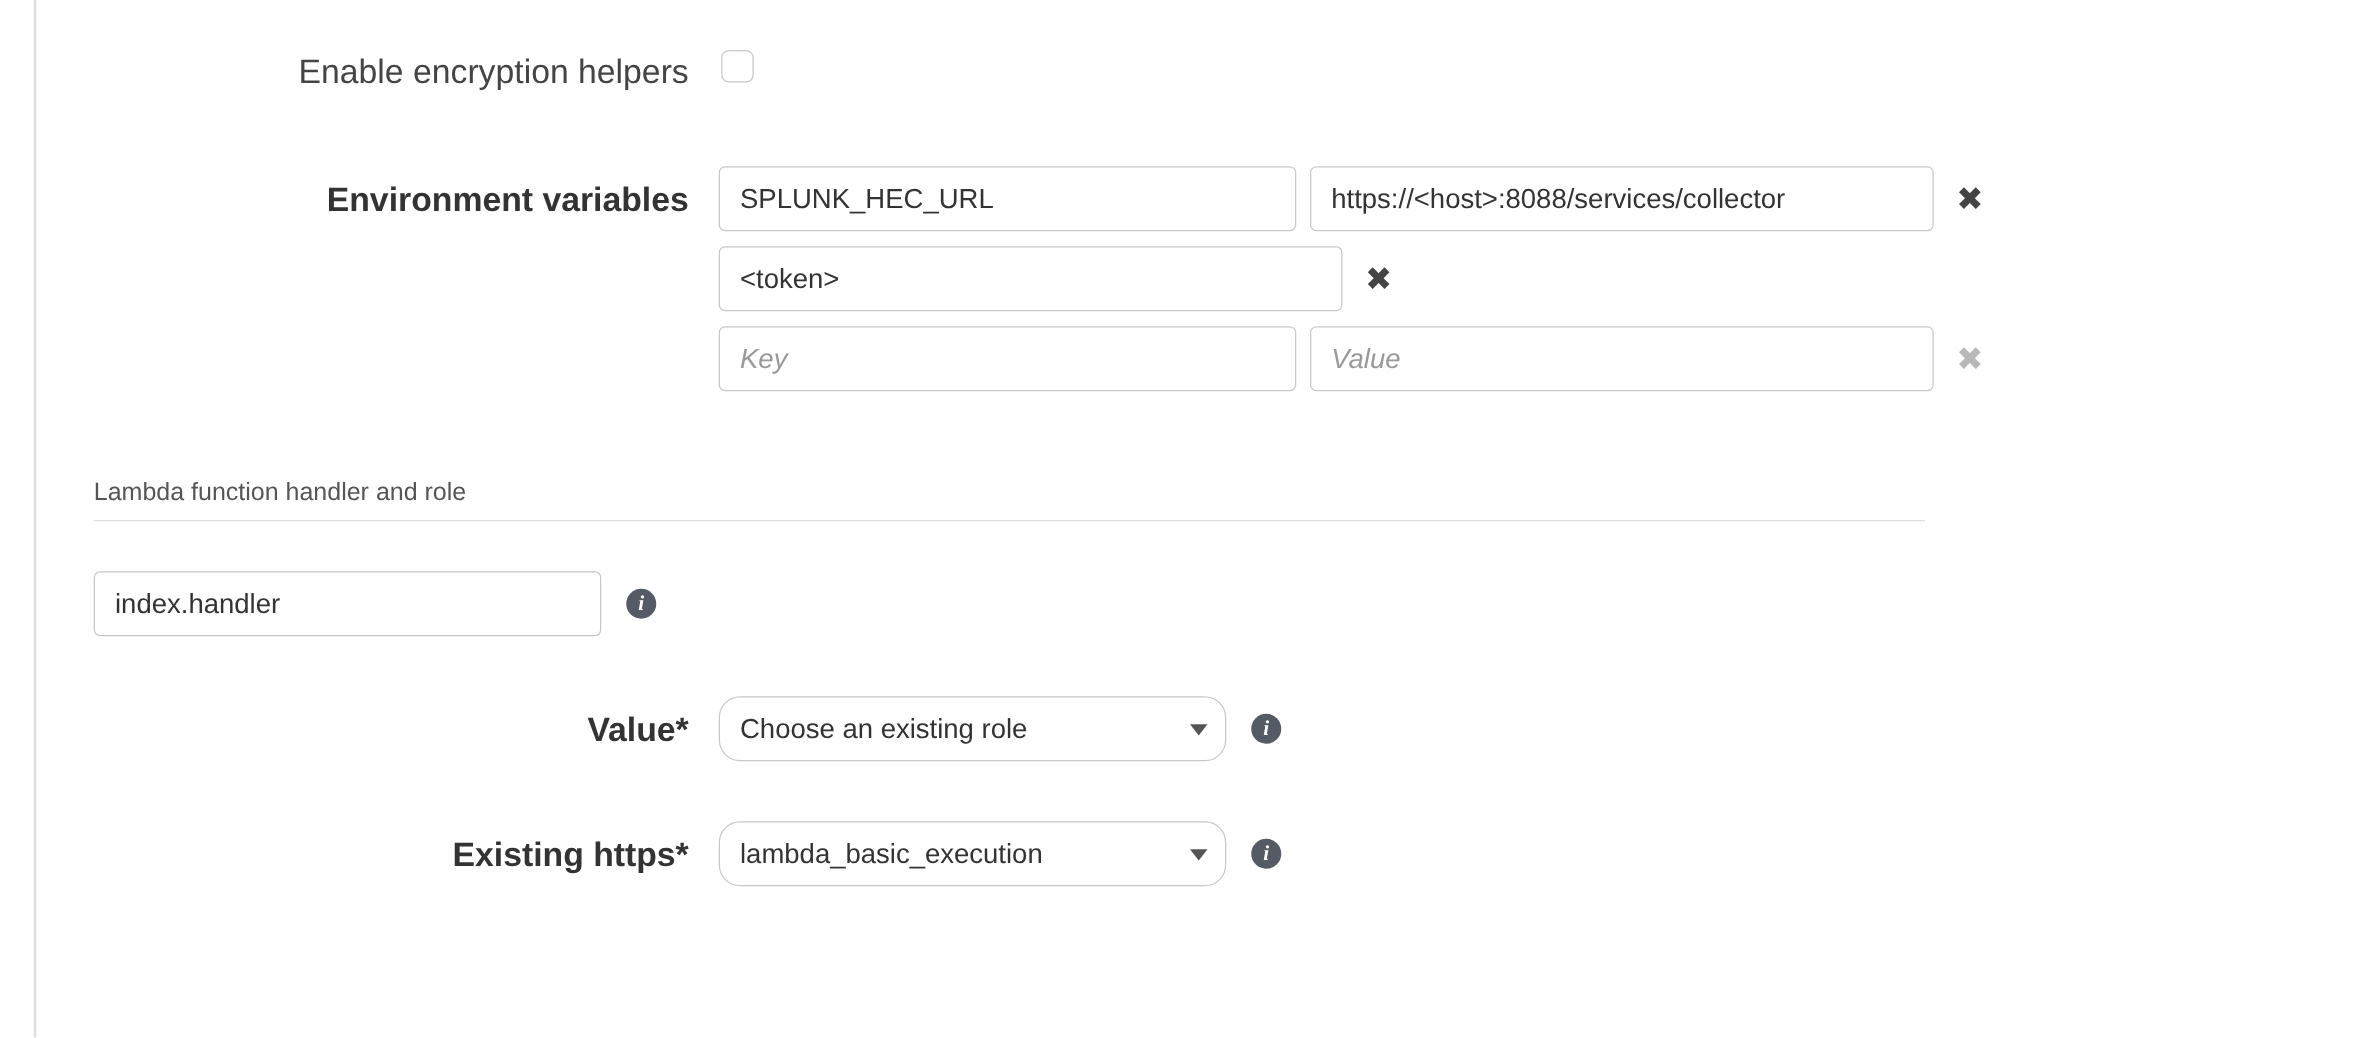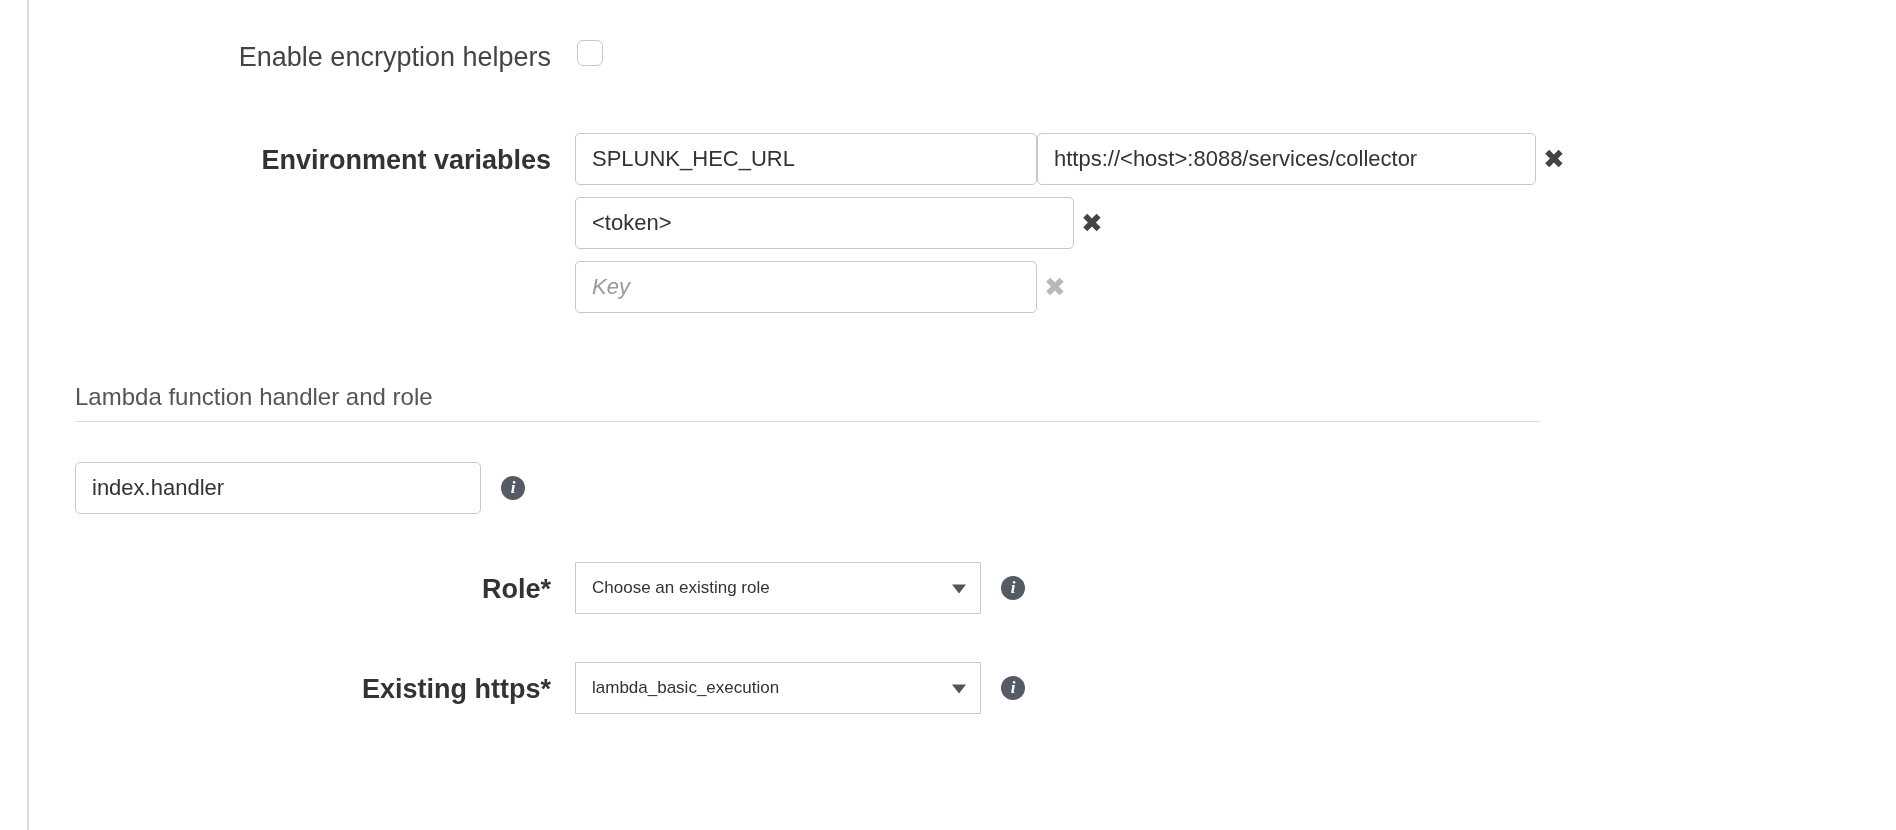--- a/index.html
+++ b/index.html
@@ -47,21 +47,21 @@
   .checkbox {
     width: 26px;
     height: 26px;
     border: 1px solid #c8c8c8;
     border-radius: 6px;
     background: #fff;
     margin-top: 10px;
     margin-left: 2px;
   }
   .env-rows { display:flex; flex-direction:column; gap:12px; }
-  .env-row { display:flex; gap:0; align-items:center; }
+  .env-row { display:flex; gap:11px; align-items:center; }
   .input {
     border: 1px solid #c8c8c8;
     border-radius: 5px;
     height: 52px;
     padding: 0 16px;
     font-size: 22px;
     color: #333;
     background:#fff;
     outline:none;
   }
@@ -73,45 +73,45 @@
     width: 36px;
     text-align:center;
     font-size: 26px;
     color: #444;
     cursor: pointer;
     user-select:none;
     line-height:1;
   }
   .remove-btn.dim { color:#b8b8b8; }
   .section-heading {
-    font-size: 24px;
+    font-size: 20px;
     font-weight: 400;
     color:#555;
     margin-top: 70px;
     margin-bottom: 10px;
   }
   hr.section-rule {
     border: none;
     border-top: 1px solid #ddd;
     margin-bottom: 40px;
     width: 1465px;
   }
   .spacer-30 { height: 30px; }
   .spacer-60 { height: 60px; }
   .spacer-48 { height: 48px; }
   .select {
     position: relative;
     border: 1px solid #c8c8c8;
-    border-radius: 1px;
+    border-radius: 17px;
     height: 52px;
     background:#fff;
     display:flex;
     align-items:center;
     padding: 0 44px 0 16px;
-    font-size: 17px;
+    font-size: 22px;
     color:#333;
     cursor:pointer;
   }
   .select .caret {
     position:absolute;
     right:14px;
     top: 50%;
     transform: translateY(-40%);
     width:0;height:0;
     border-left:7px solid transparent;
@@ -163,41 +163,42 @@
           <span class="remove-btn">✖</span>
         </div>
 
         <div class="env-row">
           <input class="input input-value" value="&lt;token&gt;" style="">
           <span class="remove-btn">✖</span>
         </div>
 
         <div class="env-row">
           <input class="input input-key" placeholder="Key" style="">
+          <input class="input input-value" placeholder="Value" style="">
           <span class="remove-btn dim">✖</span>
         </div>
 
       </div>
     </div>
   </div>
 
   <h2 class="section-heading">Lambda function handler and role</h2>
   <hr class="section-rule">
 
   <div class="row">
     <div class="field-col">
       <input class="input input-wide" value="index.handler" style="">
       <span class="info-icon">i</span>
     </div>
   </div>
 
   <div class="spacer-48"></div>
 
   <div class="row">
-    <div class="label-col label-bold">Role*</div>
+    <div class="label-col label-bold">Value*</div>
     <div class="field-col">
       <div class="select input-wide">
         <span>Choose an existing role</span>
         <span class="caret"></span>
       </div>
       <span class="info-icon">i</span>
     </div>
   </div>
 
   <div class="spacer-48"></div>

